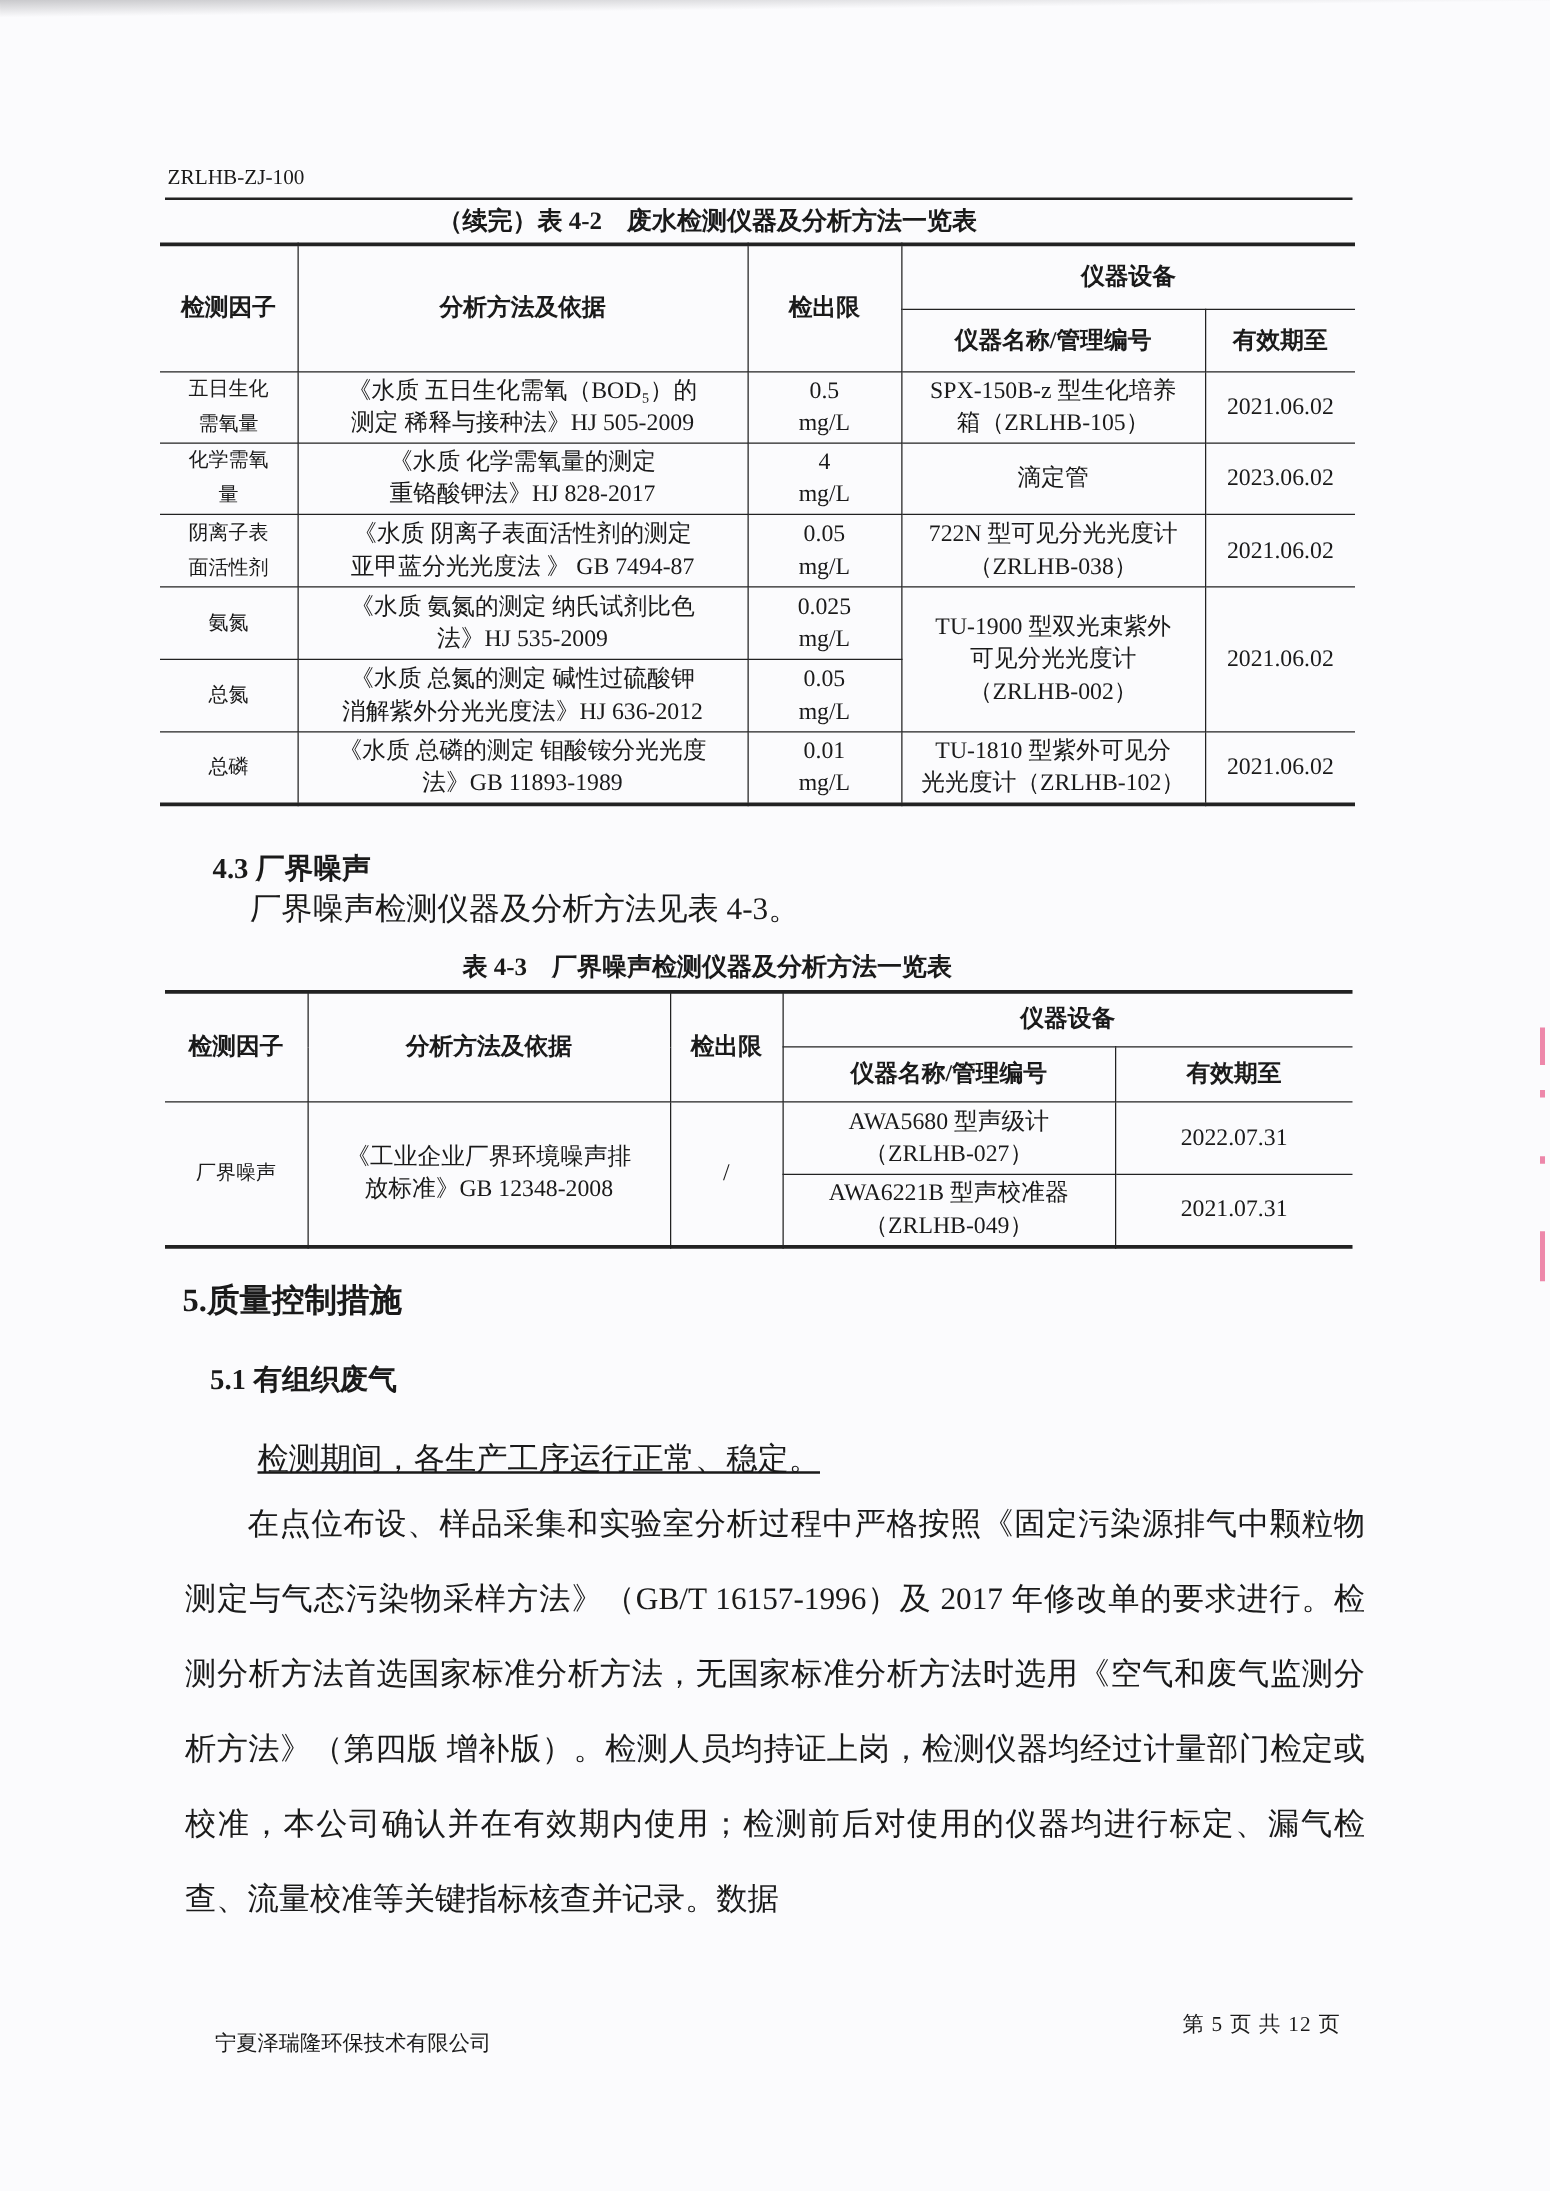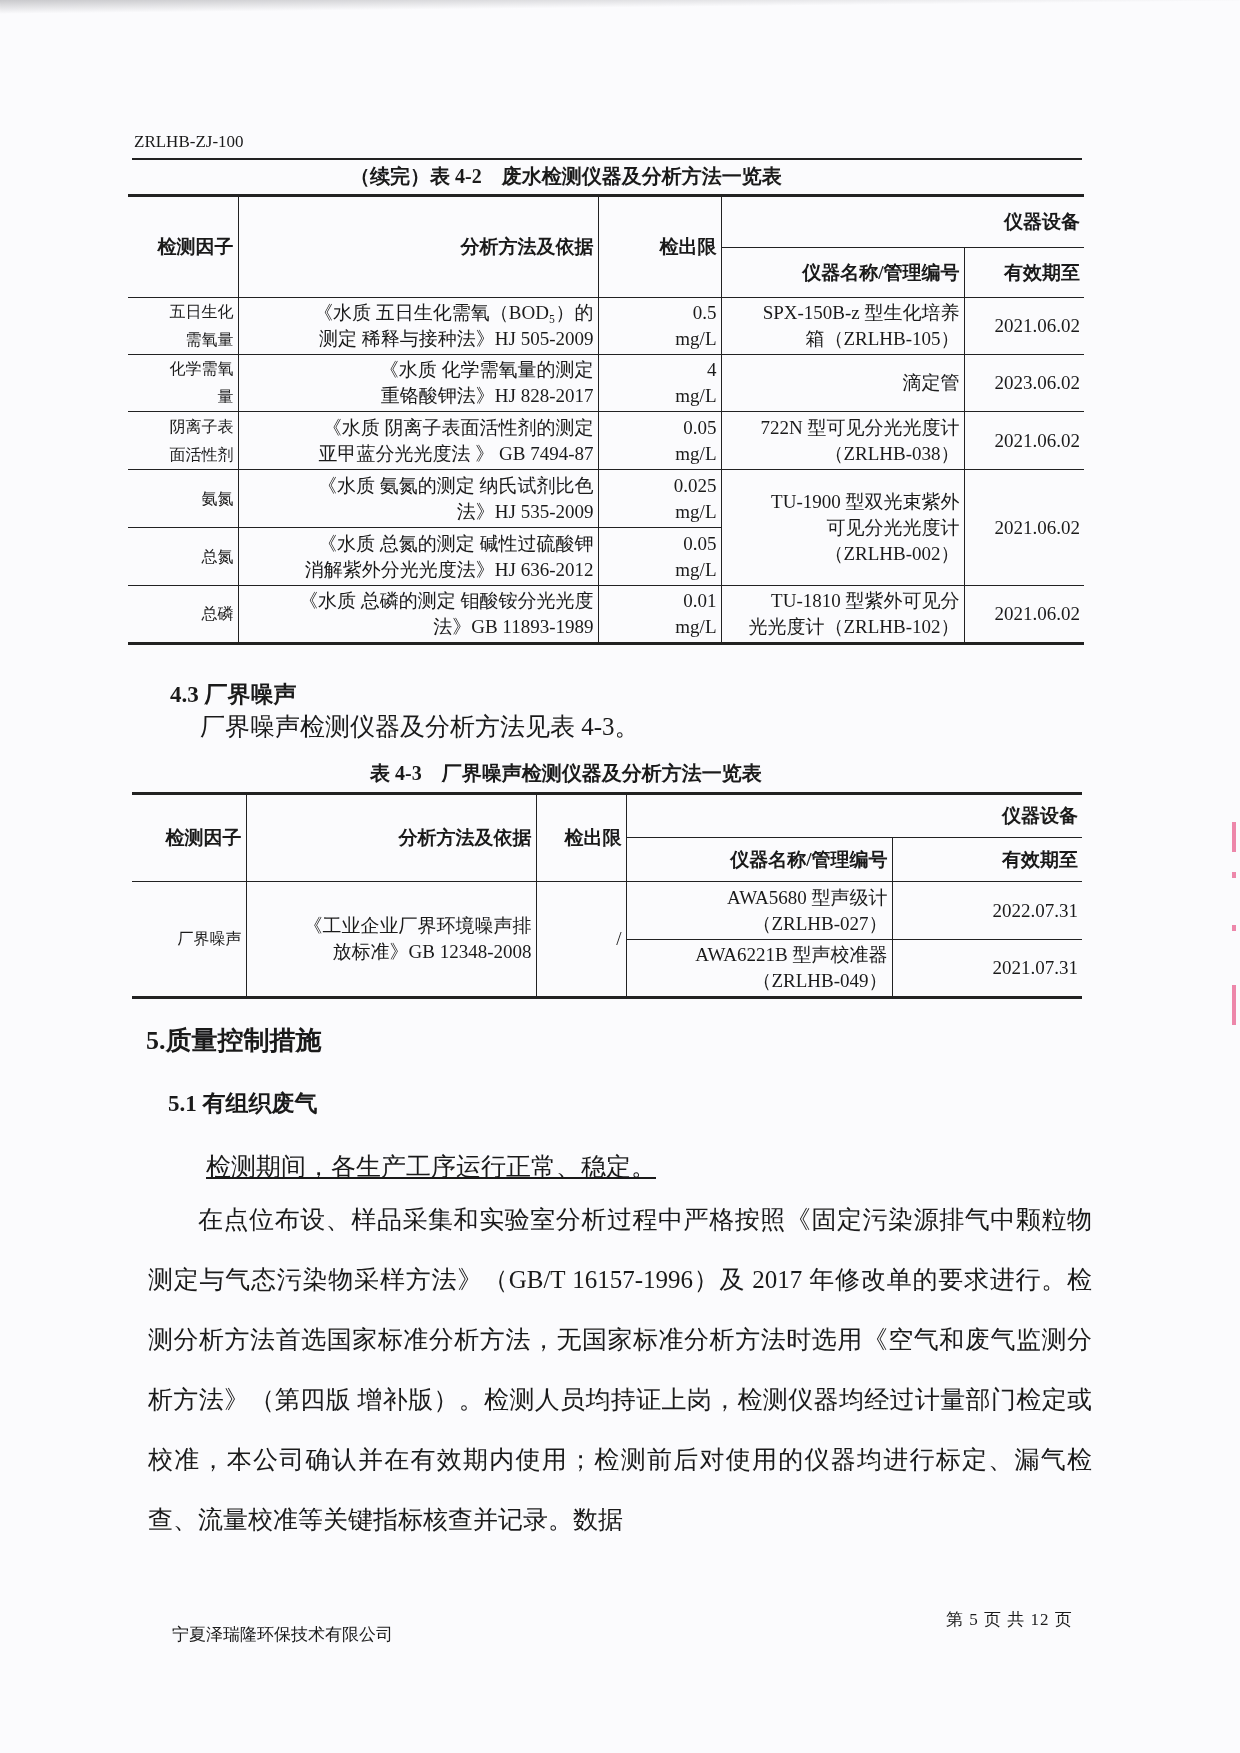--- a/index.html
+++ b/index.html
@@ -25,21 +25,21 @@
     border-top: 2px solid #222;
   }
   .caption {
     position: absolute; font-weight: bold; font-size: 20px; white-space: nowrap;
   }
   table.grid {
     position: absolute; border-collapse: collapse; table-layout: fixed;
     border-top: 3px solid #222; border-bottom: 3px solid #222;
   }
   table.grid td {
-    border: 1.5px solid #222; text-align: right; vertical-align: middle;
+    border: 1.5px solid #222; text-align: center; vertical-align: middle;
     font-size: 19px; line-height: 26px; padding: 0 4px; margin-left: 28px;
   }
   table.grid tr > td:first-child { border-left: none; }
   table.grid tr > td:last-child { border-right: none; }
   table.grid td.hd { font-weight: bold; font-size: 19px; }
   table.grid td.lbl { font-size: 16px; line-height: 28px; }
   .h2 {
     position: absolute; font-weight: bold; font-size: 26px;
   }
   .h3 {

